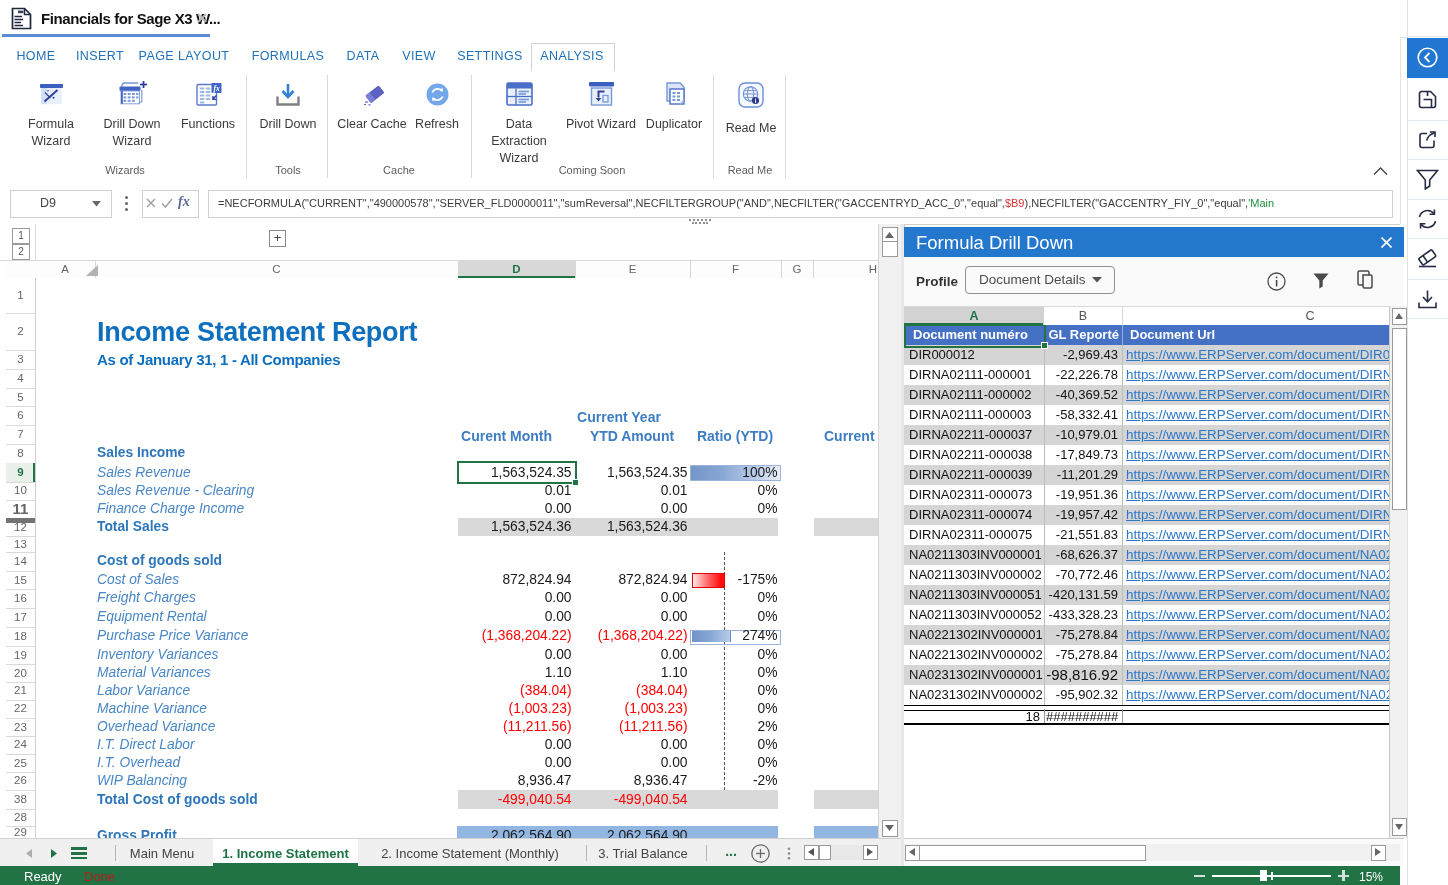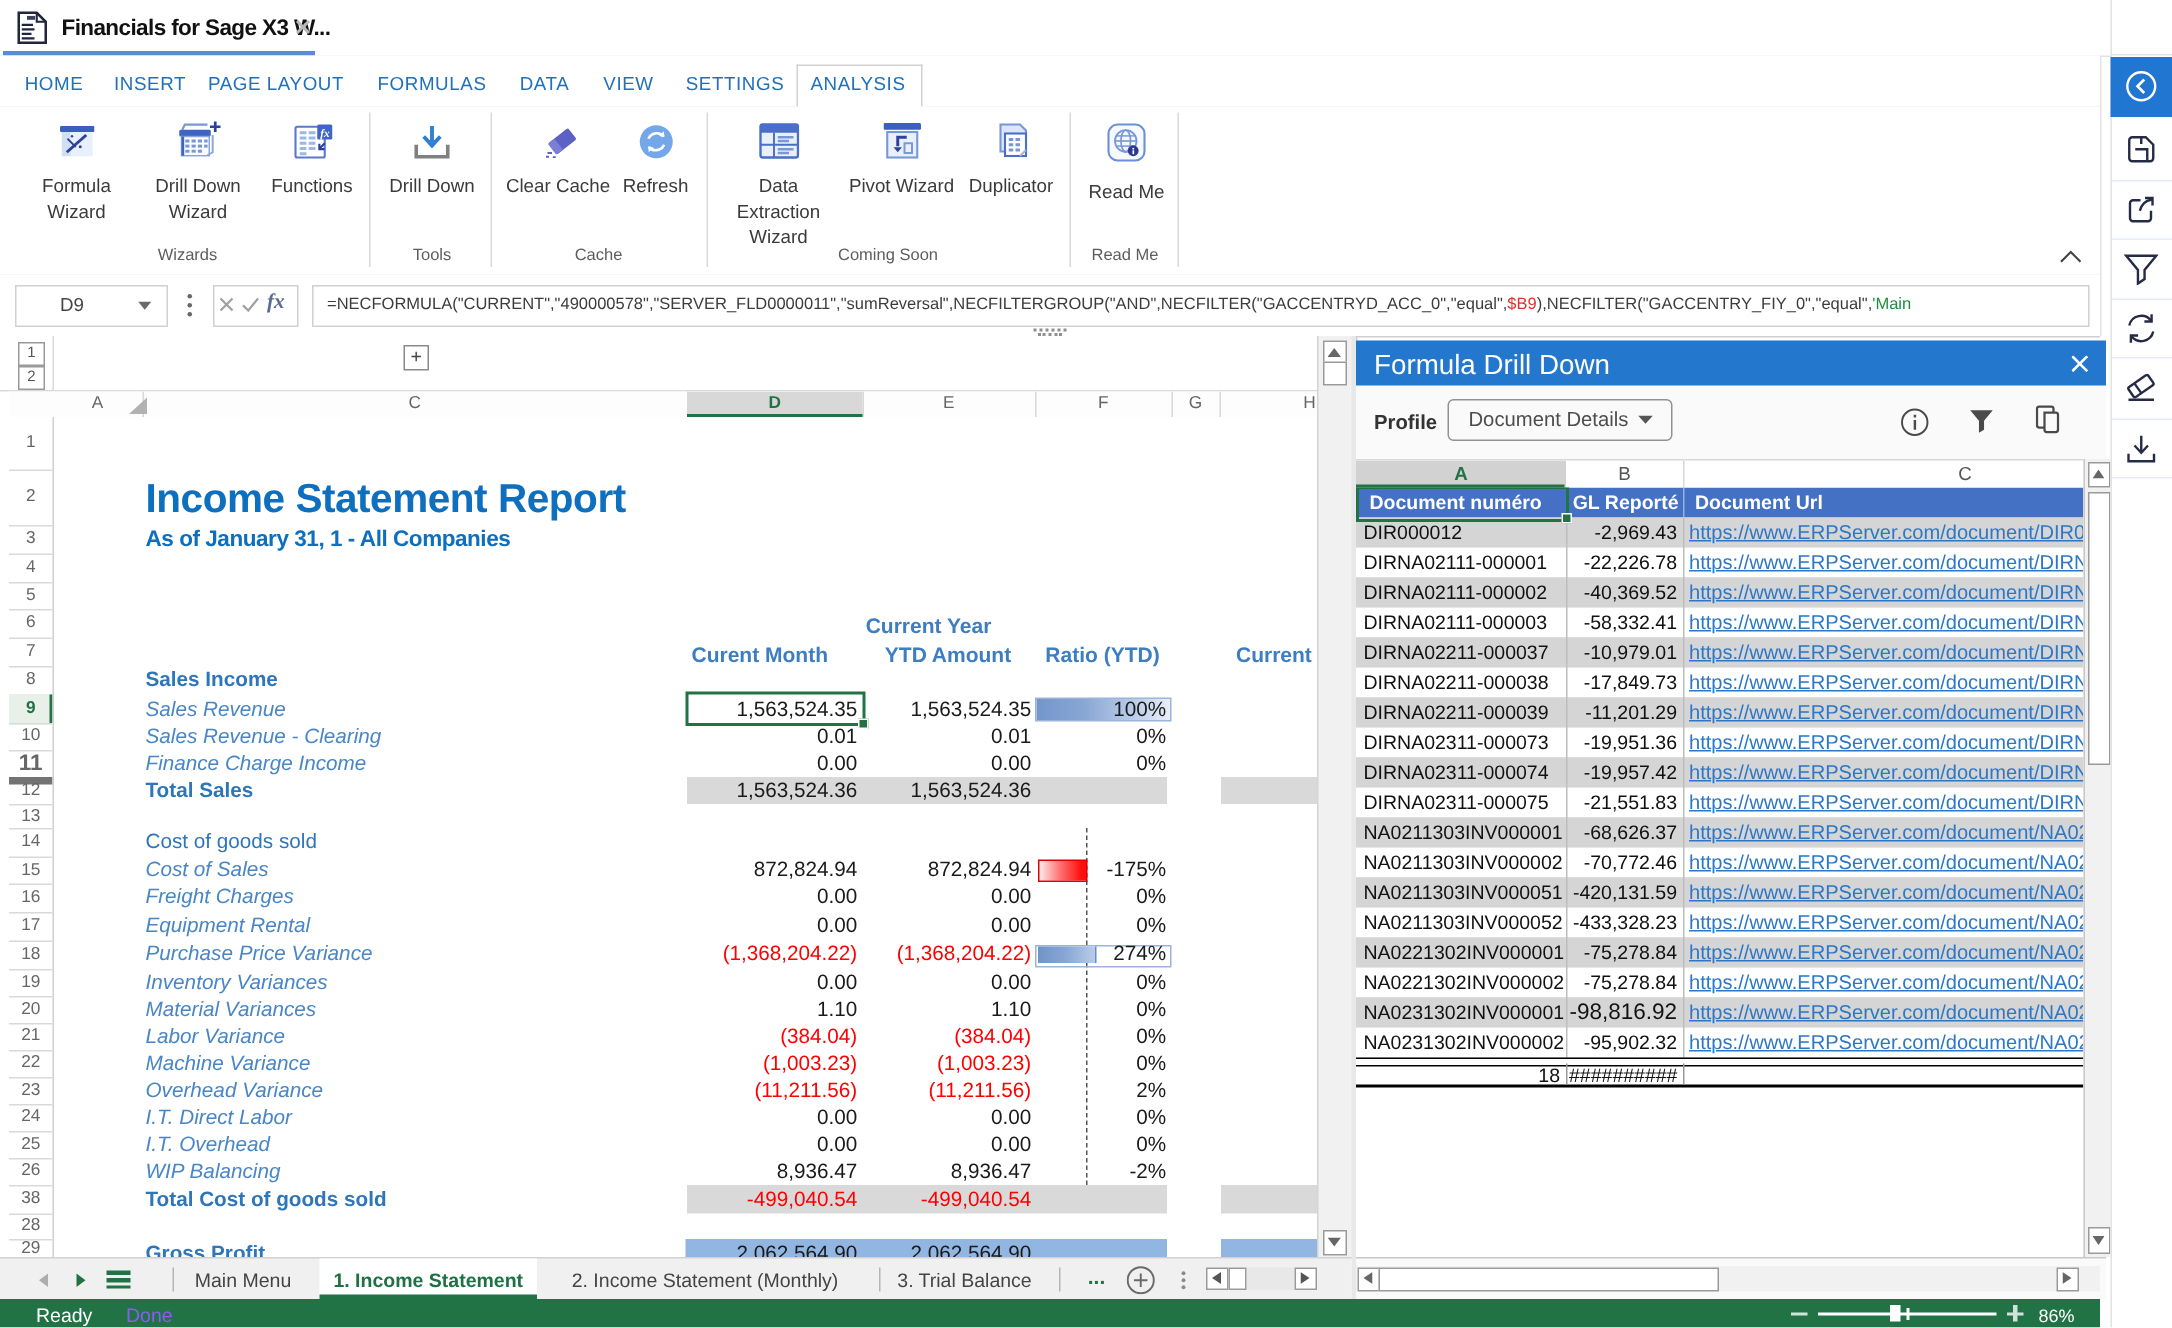--- a/index.html
+++ b/index.html
@@ -310,21 +310,21 @@
 <div class="ab nw r" style="left:394px;top:203.9px;width:141.5px;height:17.9px;line-height:17.9px;font-size:13.8px;color:#1a1a1a;">0.01</div>
 <div class="ab nw r" style="left:510px;top:203.9px;width:141.5px;height:17.9px;line-height:17.9px;font-size:13.8px;color:#1a1a1a;">0.01</div>
 <div class="ab nw r" style="left:604px;top:203.9px;width:137.5px;height:17.9px;line-height:17.9px;font-size:13.8px;color:#1a1a1a;">0%</div>
 <div class="ab nw" style="left:61px;top:221.8px;height:17.8px;line-height:17.8px;font-size:13.8px;font-style:italic;color:#4886c6;">Finance Charge Income</div>
 <div class="ab nw r" style="left:394px;top:221.8px;width:141.5px;height:17.8px;line-height:17.8px;font-size:13.8px;color:#1a1a1a;">0.00</div>
 <div class="ab nw r" style="left:510px;top:221.8px;width:141.5px;height:17.8px;line-height:17.8px;font-size:13.8px;color:#1a1a1a;">0.00</div>
 <div class="ab nw r" style="left:604px;top:221.8px;width:137.5px;height:17.8px;line-height:17.8px;font-size:13.8px;color:#1a1a1a;">0%</div>
 <div class="ab nw" style="left:61px;top:239.6px;height:18.3px;line-height:18.3px;font-size:13.8px;font-weight:bold;color:#2e76ba;">Total Sales</div>
 <div class="ab nw r" style="left:394px;top:239.6px;width:141.5px;height:18.3px;line-height:18.3px;font-size:13.8px;color:#1a1a1a;">1,563,524.36</div>
 <div class="ab nw r" style="left:510px;top:239.6px;width:141.5px;height:18.3px;line-height:18.3px;font-size:13.8px;color:#1a1a1a;">1,563,524.36</div>
-<div class="ab nw" style="left:61px;top:273.9px;height:18.8px;line-height:18.8px;font-size:13.8px;font-weight:normal;color:#2e76ba;">Cost of goods sold</div>
+<div class="ab nw" style="left:61px;top:273.9px;height:18.8px;line-height:18.8px;font-size:13.8px;font-weight:bold;color:#2e76ba;">Cost of goods sold</div>
 <div class="ab nw" style="left:61px;top:292.7px;height:18.7px;line-height:18.7px;font-size:13.8px;font-style:italic;color:#4886c6;">Cost of Sales</div>
 <div class="ab nw r" style="left:394px;top:292.7px;width:141.5px;height:18.7px;line-height:18.7px;font-size:13.8px;color:#1a1a1a;">872,824.94</div>
 <div class="ab nw r" style="left:510px;top:292.7px;width:141.5px;height:18.7px;line-height:18.7px;font-size:13.8px;color:#1a1a1a;">872,824.94</div>
 <div class="ab nw" style="left:61px;top:311.4px;height:18.8px;line-height:18.8px;font-size:13.8px;font-style:italic;color:#4886c6;">Freight Charges</div>
 <div class="ab nw r" style="left:394px;top:311.4px;width:141.5px;height:18.8px;line-height:18.8px;font-size:13.8px;color:#1a1a1a;">0.00</div>
 <div class="ab nw r" style="left:510px;top:311.4px;width:141.5px;height:18.8px;line-height:18.8px;font-size:13.8px;color:#1a1a1a;">0.00</div>
 <div class="ab nw r" style="left:604px;top:311.4px;width:137.5px;height:18.8px;line-height:18.8px;font-size:13.8px;color:#1a1a1a;">0%</div>
 <div class="ab nw" style="left:61px;top:330.2px;height:18.8px;line-height:18.8px;font-size:13.8px;font-style:italic;color:#4886c6;">Equipment Rental</div>
 <div class="ab nw r" style="left:394px;top:330.2px;width:141.5px;height:18.8px;line-height:18.8px;font-size:13.8px;color:#1a1a1a;">0.00</div>
 <div class="ab nw r" style="left:510px;top:330.2px;width:141.5px;height:18.8px;line-height:18.8px;font-size:13.8px;color:#1a1a1a;">0.00</div>
@@ -615,20 +615,20 @@
 <svg class="ab" style="left:808px;top:848px" width="6" height="8" viewBox="0 0 6 8">
     <path d="M0 4 L6 0 V8 Z" fill="#555"></path>
   </svg>
 <div class="ab" style="left:819px;top:845px;width:10px;height:13px;background:#fff;border:1px solid #9a9a9a;"></div>
 <div class="ab" style="left:863px;top:845px;width:13px;height:13px;background:#fff;border:1px solid #9a9a9a;"></div>
 <svg class="ab" style="left:867px;top:848px" width="6" height="8" viewBox="0 0 6 8">
     <path d="M6 4 L0 0 V8 Z" fill="#555"></path>
   </svg>
 <div class="ab" style="left:0;top:866px;width:1400px;height:19px;background:#217346;"></div>
 <div class="ab nw" style="left:24px;top:869px;font-size:13px;color:#fff;">Ready</div>
-<div class="ab nw" style="left:84px;top:869px;font-size:13px;color:#8b5cf6;">Done</div>
+<div class="ab nw" style="left:84px;top:869px;font-size:13px;color:#b91c1c;">Done</div>
 <div class="ab" style="left:1194px;top:874.5px;width:11px;height:2.5px;background:#cfe3d8;"></div>
 <div class="ab" style="left:1212px;top:875px;width:119px;height:1.5px;background:#fff;"></div>
 <div class="ab" style="left:1260px;top:870px;width:7px;height:11px;background:#fff;"></div>
 <div class="ab" style="left:1271px;top:871.5px;width:1.5px;height:8px;background:#fff;"></div>
 <div class="ab" style="left:1338px;top:874.5px;width:11px;height:2.5px;background:#cfe3d8;"></div>
 <div class="ab" style="left:1342.2px;top:870.2px;width:2.5px;height:11px;background:#cfe3d8;"></div>
-<div class="ab nw" style="left:1359px;top:869.5px;font-size:12px;color:#fff;">86%</div>
+<div class="ab nw" style="left:1359px;top:869.5px;font-size:12px;color:#fff;">15%</div>
 <div class="ab" style="left:1407px;top:36px;width:41px;height:1px;background:#e3e3e3;"></div>
 </body></html>

